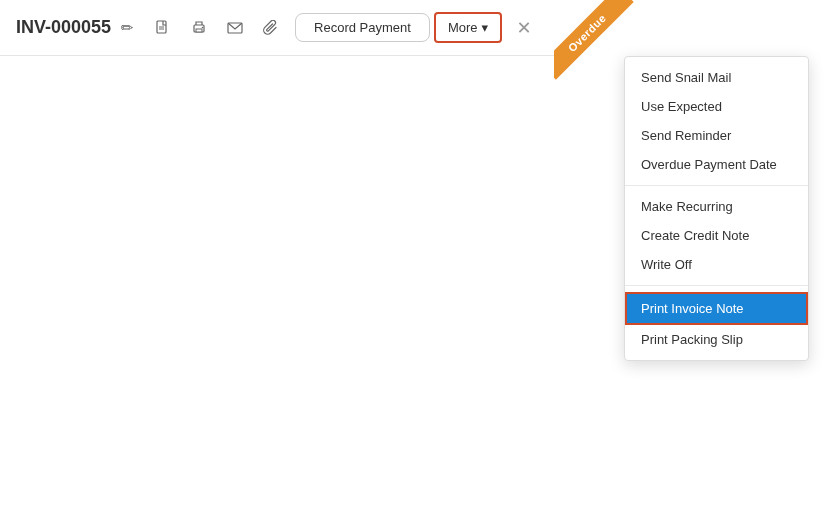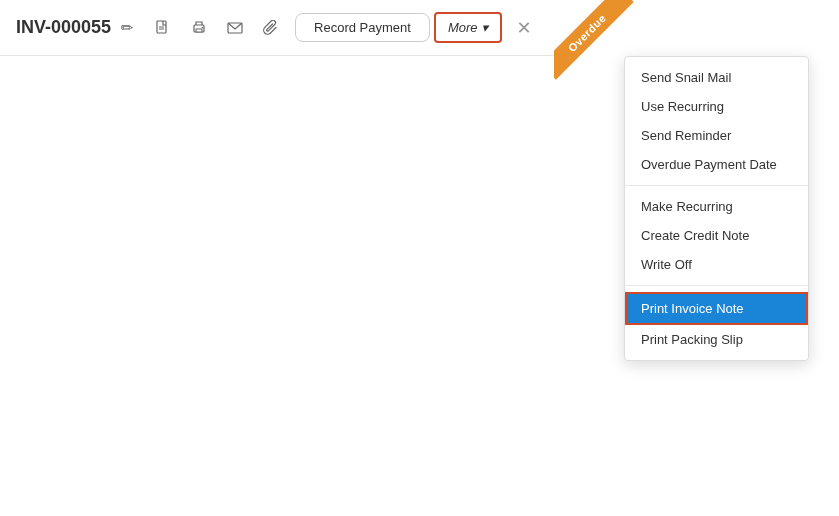--- a/index.html
+++ b/index.html
@@ -78,21 +78,20 @@
       border: 2px solid #d04a2a;
       border-radius: 4px;
       padding: 6px 12px;
       cursor: pointer;
       font-size: 13px;
       color: #333;
       display: flex;
       align-items: flex-start;
       gap: 4px;
       margin-right: 8px;
-      font-style: italic;
     }
 
     .close-btn {
       width: 28px;
       height: 28px;
       display: flex;
       align-items: center;
       justify-content: center;
       cursor: pointer;
       font-size: 18px;
@@ -222,21 +221,21 @@
   <div class="content-area">
 
     <div class="ribbon-wrap">
       <div class="ribbon">Overdue</div>
     </div>
 
     <div class="dropdown-menu">
 
       <div>
         <div class="menu-item">Send Snail Mail</div>
-        <div class="menu-item">Use Recurring</div>
+        <div class="menu-item">Use Expected</div>
         <div class="menu-item">Send Reminder</div>
         <div class="menu-item">Overdue Payment Date</div>
       </div>
 
       <div class="menu-divider"></div>
 
       <div>
         <div class="menu-item">Make Recurring</div>
         <div class="menu-item">Create Credit Note</div>
         <div class="menu-item">Write Off</div>

